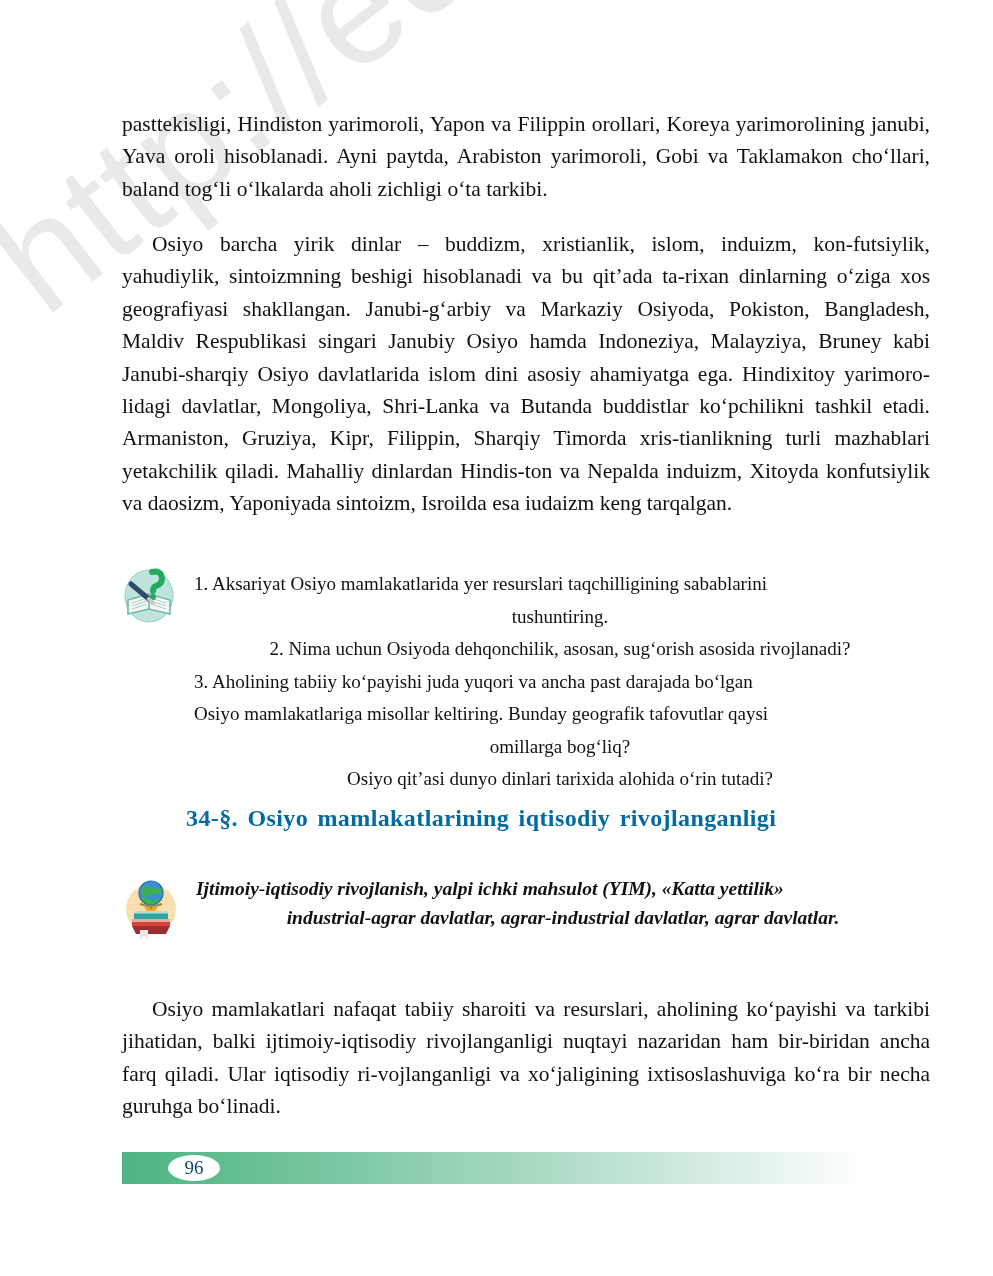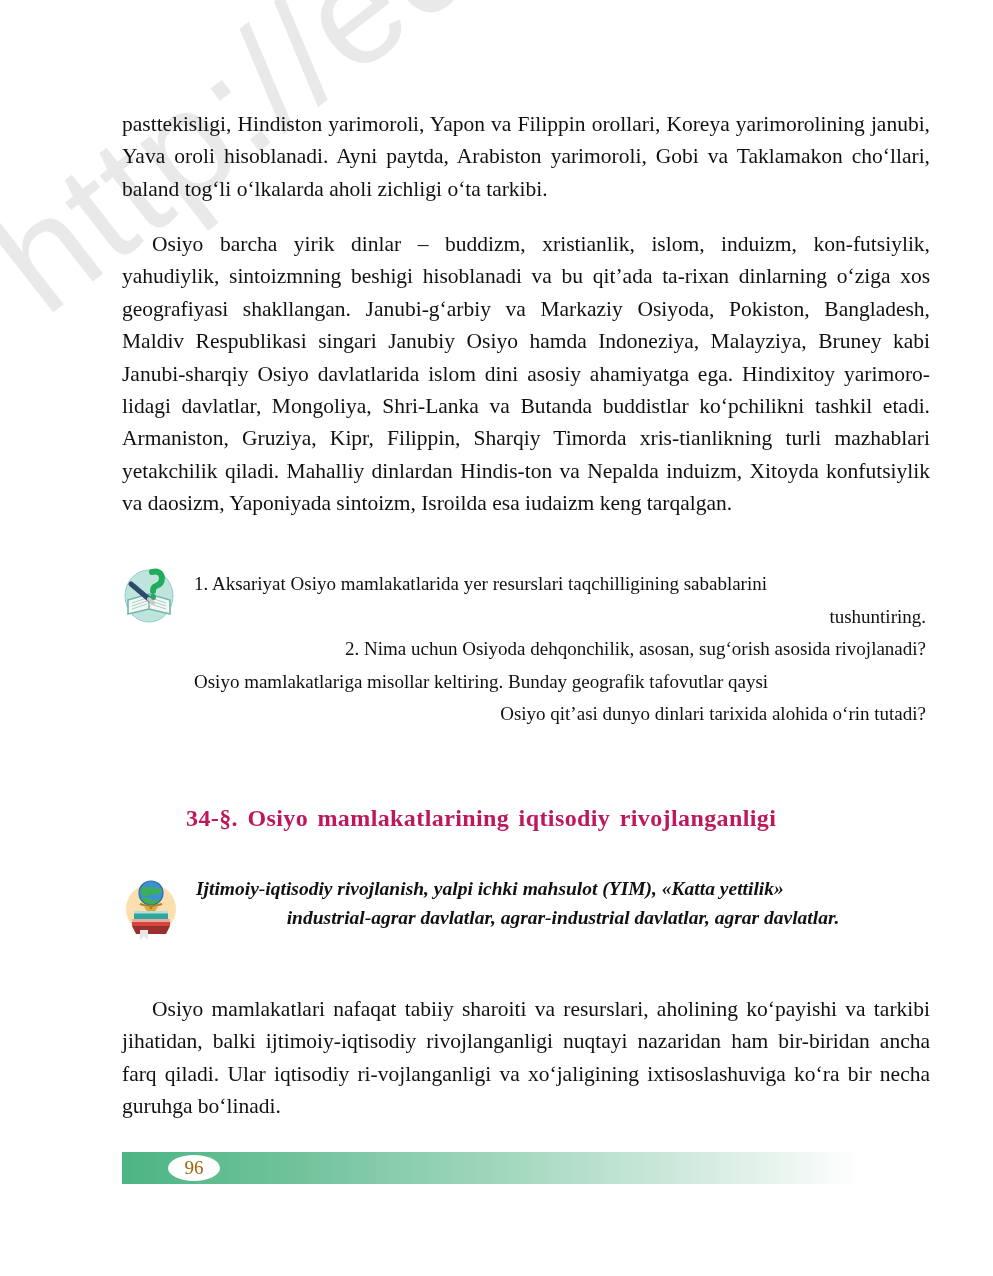--- a/index.html
+++ b/index.html
@@ -74,30 +74,30 @@
   .icon-text {
     margin-left: 68px;
   }
   .q-line {
     margin: 4px;
     text-align: justify;
     text-justify: inter-word;
     font-size: 19px;
     line-height: 28.5px;
   }
-  .q-line.last { text-align: right; }
+  .q-line.last { text-align: center; }
 
   
   .section-heading {
     position: absolute;
     left: 186px;
     width: 750px;
     font-size: 24px;
     font-weight: bold;
-    color: #be185d;
+    color: #0369a1;
     letter-spacing: 0.4px;
     word-spacing: 3px;
     white-space: nowrap;
   }
 
   
   .kw-line {
     margin: 0;
     font-style: italic;
     font-weight: bold;
@@ -123,21 +123,21 @@
     left: 46px;
     top: 3px;
     width: 52px;
     height: 26px;
     background: #ffffff;
     border-radius: 50%;
     display: flex;
     align-items: center;
     justify-content: center;
     font-size: 19px;
-    color: #a16207;
+    color: #0c4a6e;
   }
 
   
   svg.ic { display: block; }
 </style>
 </head>
 <body>
 
 <div class="page">
 
@@ -171,21 +171,23 @@
           <path d="M30 6 q9 -2 10 6 q0 6 -6 8 q-3 1 -3 5" fill="none" stroke="#21ab5c" stroke-width="6" stroke-linecap="round"></path>
           <circle cx="31" cy="31" r="3" fill="#21ab5c"></circle>
           <path d="M9 18 L28 34" stroke="#2e4a6b" stroke-width="5" stroke-linecap="round"></path>
           <path d="M27 33 L31 37" stroke="#c9c9c9" stroke-width="4" stroke-linecap="round"></path>
         </svg>
       </div>
       <div class="icon-text">
         <p class="q-line">1. Aksariyat Osiyo mamlakatlarida yer resurslari taqchilligining sabablarini</p>
         <p class="q-line last">tushuntiring.</p>
         <p class="q-line last">2. Nima uchun Osiyoda dehqonchilik, asosan, sug‘orish asosida rivojlanadi?</p>
+        <p class="q-line">3. Aholining tabiiy ko‘payishi juda yuqori va ancha past darajada bo‘lgan</p>
         <p class="q-line">Osiyo mamlakatlariga misollar keltiring. Bunday geografik tafovutlar qaysi</p>
+        <p class="q-line last">omillarga bog‘liq?</p>
         <p class="q-line last">Osiyo qit’asi dunyo dinlari tarixida alohida o‘rin tutadi?</p>
       </div>
     </div>
 
     <div class="section-heading" style="top:805px;">34-§.  Osiyo  mamlakatlarining  iqtisodiy  rivojlanganligi</div>
 
     <div class="icon-block" style="left:122px; top:874px; width:808px;">
       <div class="icon-holder" style="width:58px;height:70px;">
         <svg class="ic" width="58" height="70" viewBox="0 0 58 70" xmlns="http://www.w3.org/2000/svg">
           <circle cx="29" cy="35" r="25" fill="#fcd9a0" opacity="0.85"></circle>

